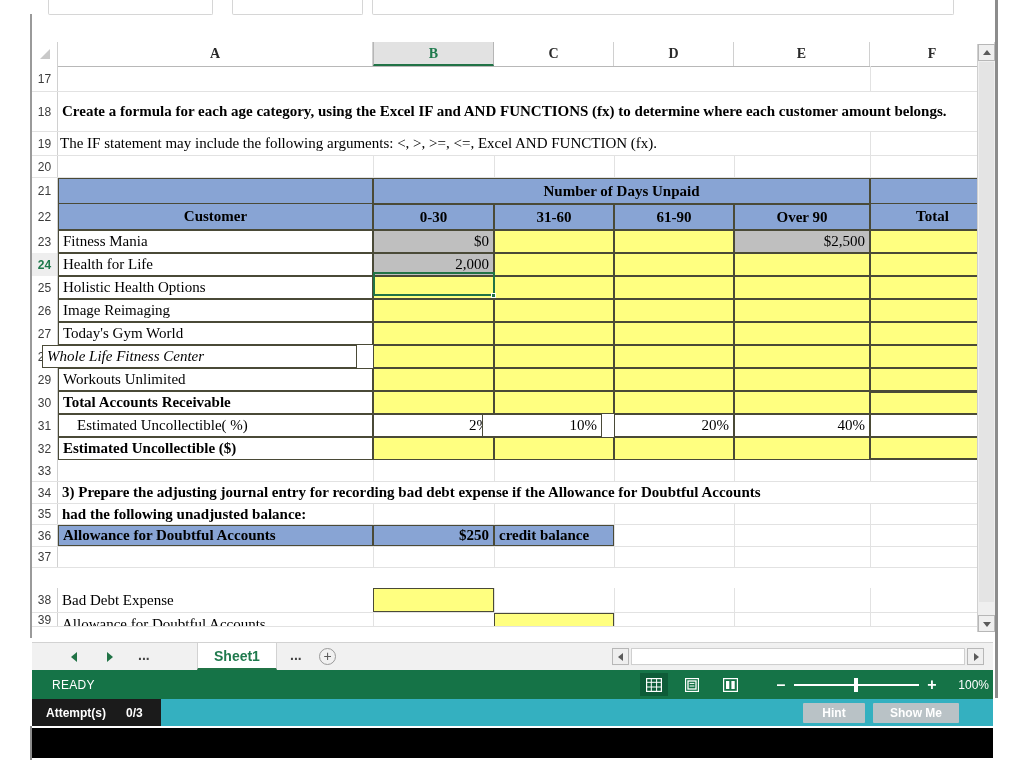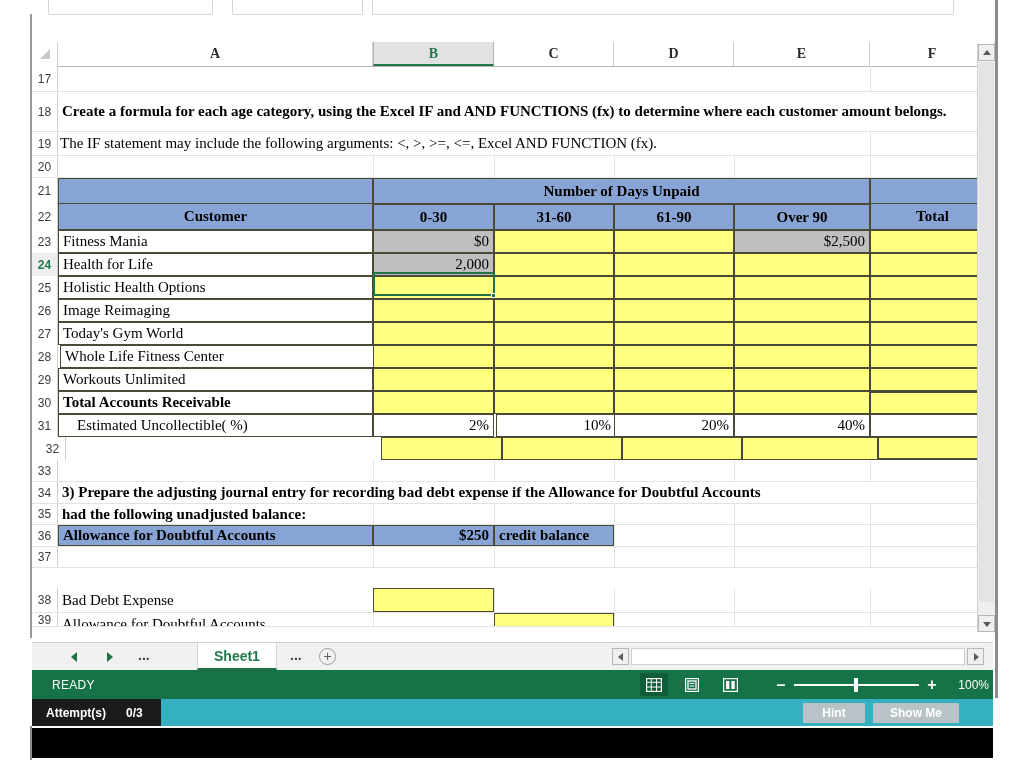--- a/index.html
+++ b/index.html
@@ -556,21 +556,21 @@
         <div class="cell fill-white bd-all" style="left:26px; width:315px;">Today's Gym World</div>
         <div class="cell fill-yellow bd-all" style="left:341px; width:121px;"></div>
         <div class="cell fill-yellow bd-all" style="left:462px; width:120px;"></div>
         <div class="cell fill-yellow bd-all" style="left:582px; width:120px;"></div>
         <div class="cell fill-yellow bd-all" style="left:702px; width:136px;"></div>
         <div class="cell fill-yellow bd-all" style="left:838px; width:125px;"></div>
       </div>
 
       <div class="row" style="height:23px; border-bottom:none;">
         <div class="rownum">28</div>
-        <div class="cell fill-white bd-all" style="left:28px; width:315px;">Whole Life Fitness Center</div>
+        <div class="cell fill-white bd-all" style="left:10px; width:315px;font-style:italic;">Whole Life Fitness Center</div>
         <div class="cell fill-yellow bd-all" style="left:341px; width:121px;"></div>
         <div class="cell fill-yellow bd-all" style="left:462px; width:120px;"></div>
         <div class="cell fill-yellow bd-all" style="left:582px; width:120px;"></div>
         <div class="cell fill-yellow bd-all" style="left:702px; width:136px;"></div>
         <div class="cell fill-yellow bd-all" style="left:838px; width:125px;"></div>
       </div>
 
       <div class="row" style="height:23px; border-bottom:none;">
         <div class="rownum">29</div>
         <div class="cell fill-white bd-all" style="left:26px; width:315px;">Workouts Unlimited</div>
@@ -588,28 +588,29 @@
         <div class="cell fill-yellow bd-all" style="left:462px; width:120px;"></div>
         <div class="cell fill-yellow bd-all" style="left:582px; width:120px;"></div>
         <div class="cell fill-yellow bd-all" style="left:702px; width:136px;"></div>
         <div class="cell fill-yellow bd-all bd-thick-top" style="left:838px; width:125px;"></div>
       </div>
 
       <div class="row" style="height:23px; border-bottom:none;">
         <div class="rownum">31</div>
         <div class="cell fill-white bd-all indent" style="left:26px; width:315px;">Estimated Uncollectible( %)</div>
         <div class="cell fill-white bd-all right" style="left:341px; width:121px;">2%</div>
-        <div class="cell fill-white bd-all right" style="left:464px; width:120px;">10%</div>
+        <div class="cell fill-white bd-all right" style="left:450px; width:120px;">10%</div>
         <div class="cell fill-white bd-all right" style="left:582px; width:120px;">20%</div>
         <div class="cell fill-white bd-all right" style="left:702px; width:136px;">40%</div>
         <div class="cell fill-white bd-all" style="left:838px; width:125px;"></div>
       </div>
 
-      <div class="row" style="height:23px; border-bottom:none;margin-left:8px;">
+      <div class="row" style="height:23px; border-bottom:none;">
         <div class="rownum">32</div>
+        <div class="cell fill-white bd-all bold" style="left:26px; width:315px;">Estimated Uncollectible ($)</div>
         <div class="cell fill-yellow bd-all" style="left:341px; width:121px;"></div>
         <div class="cell fill-yellow bd-all" style="left:462px; width:120px;"></div>
         <div class="cell fill-yellow bd-all" style="left:582px; width:120px;"></div>
         <div class="cell fill-yellow bd-all" style="left:702px; width:136px;"></div>
         <div class="cell fill-yellow bd-all bd-thick-bottom" style="left:838px; width:125px;"></div>
       </div>
 
       <div class="row" style="height:22px;">
         <div class="rownum">33</div>
         <div class="vline" style="left:341px;"></div>

